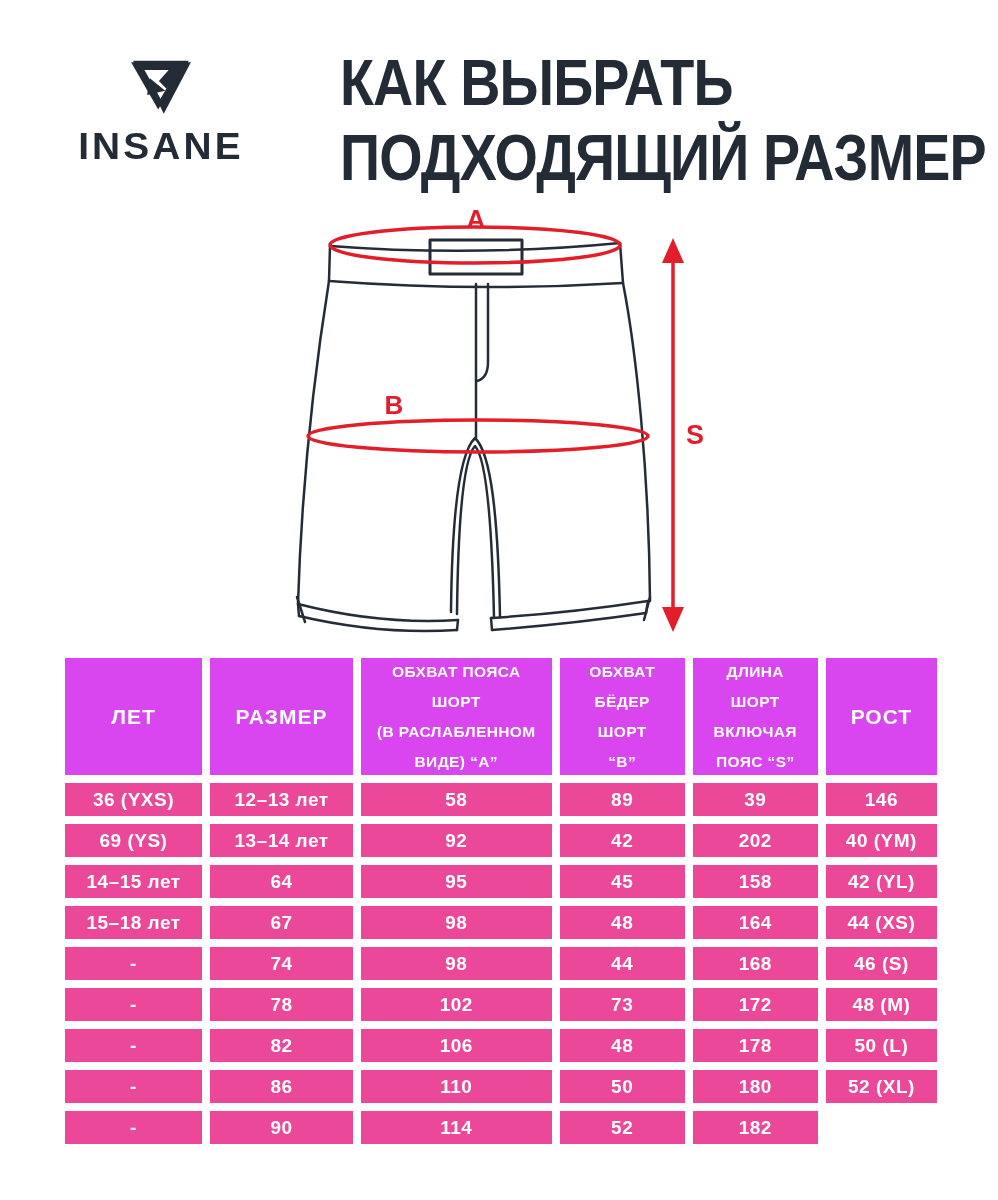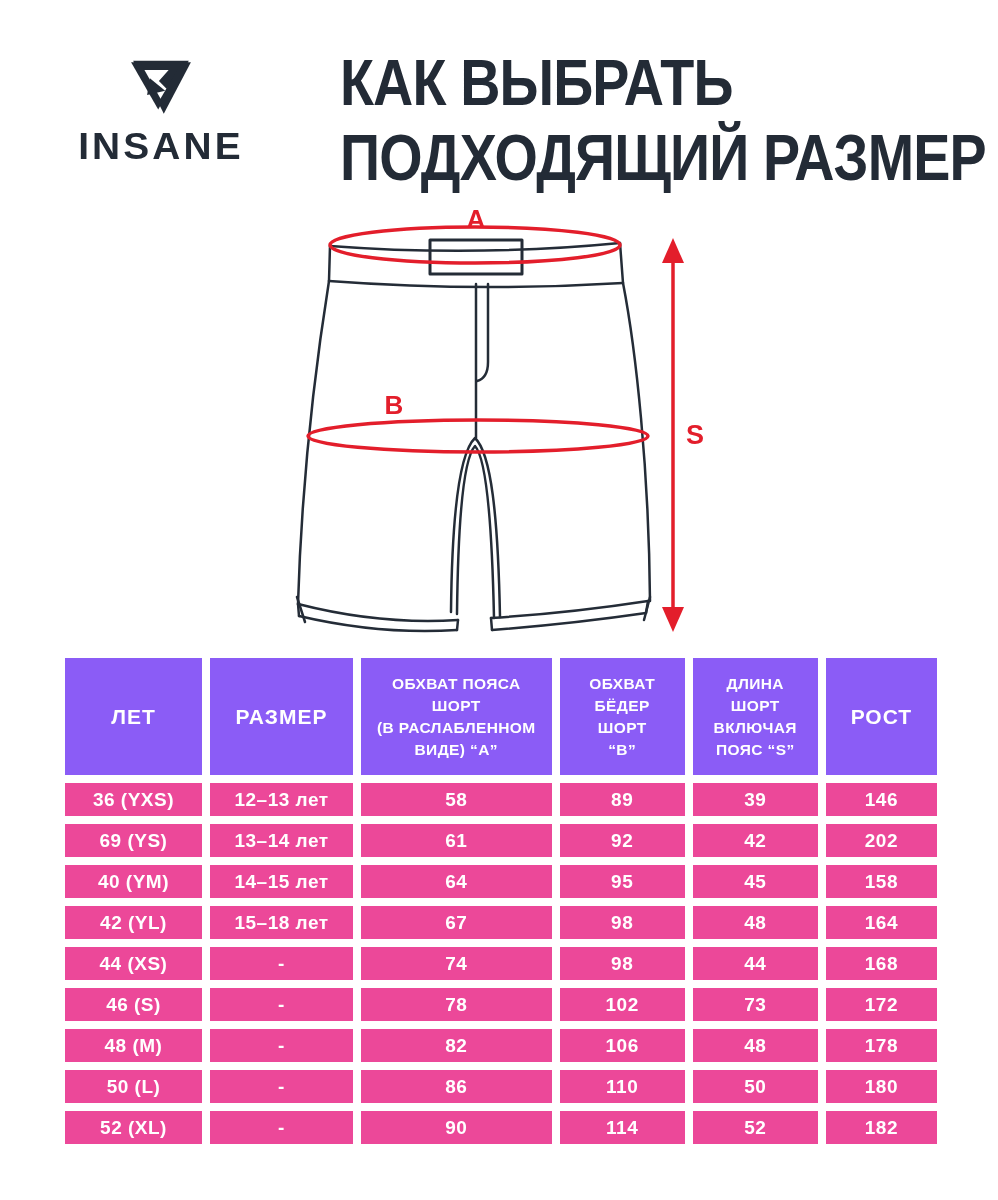--- a/index.html
+++ b/index.html
@@ -20,21 +20,21 @@
 
   
   .diagram{position:absolute;left:250px;top:195px;width:520px;height:460px;}
 
   
   .size-table{position:absolute;left:65px;top:658px;width:872px;display:grid;
               grid-template-columns:138fr 144fr 192fr 126fr 126fr 112fr;
               grid-template-rows:117px;grid-auto-rows:33px;column-gap:8px;row-gap:8px;}
   .cell{display:flex;align-items:center;justify-content:center;text-align:center;
         color:#ffffff;font-weight:700;}
-  .head-cell{background:#8b5cf6;font-size:15.5px;line-height:22px;white-space:pre-line;
+  .head-cell{background:#d946ef;font-size:15.5px;line-height:30px;white-space:pre-line;
              letter-spacing:0.4px;}
   .head-cell.big{font-size:21px;letter-spacing:1px;}
   .data-cell{background:#ec4899;font-size:19px;letter-spacing:0.5px;}
 </style>
 </head>
 <body>
 
 <div class="page">
 
   <div class="logo">
@@ -109,21 +109,20 @@
     <div class="cell head-cell big">РОСТ</div>
 
   <div class="cell data-cell">36 (YXS)</div>
       <div class="cell data-cell">12–13 лет</div>
       <div class="cell data-cell">58</div>
       <div class="cell data-cell">89</div>
       <div class="cell data-cell">39</div>
       <div class="cell data-cell">146</div>
       <div class="cell data-cell">69 (YS)</div>
       <div class="cell data-cell">13–14 лет</div>
-      <div class="cell data-cell">61</div>
       <div class="cell data-cell">92</div>
       <div class="cell data-cell">42</div>
       <div class="cell data-cell">202</div>
       <div class="cell data-cell">40 (YM)</div>
       <div class="cell data-cell">14–15 лет</div>
       <div class="cell data-cell">64</div>
       <div class="cell data-cell">95</div>
       <div class="cell data-cell">45</div>
       <div class="cell data-cell">158</div>
       <div class="cell data-cell">42 (YL)</div>

